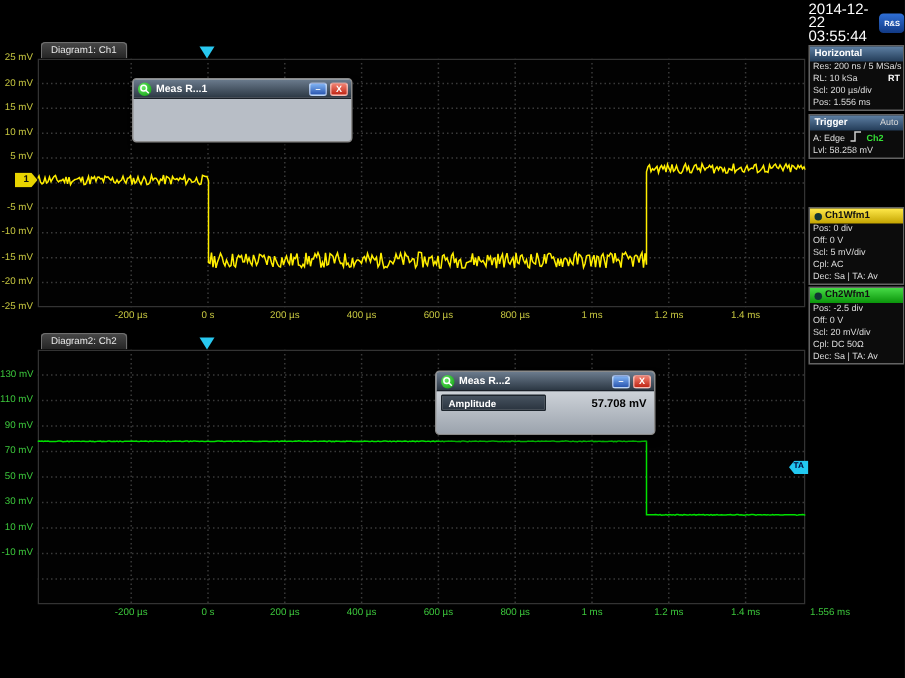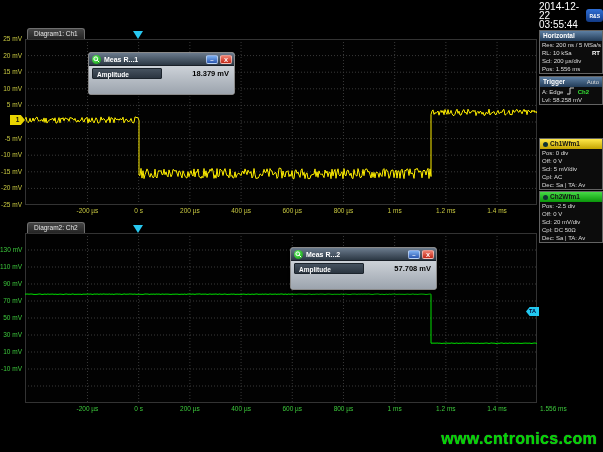--- a/index.html
+++ b/index.html
@@ -106,26 +106,20 @@
     <div class="meas-titlebar">
       <span class="meas-icon">
         <svg width="7" height="7">
             <circle cx="2.8" cy="2.8" r="1.9" fill="none" stroke="#fff" stroke-width="1"></circle>
             <line x1="4.2" y1="4.2" x2="6.2" y2="6.2" stroke="#fff" stroke-width="1"></line>
           </svg>
       </span>
       <span class="meas-title">Meas R...1</span>
       <span class="win-btn btn-min">–</span>
       <span class="win-btn btn-close">X</span>
-    </div>
-    <div class="meas-body">
-      <div class="meas-row">
-        <span class="meas-param">Amplitude</span>
-        <span class="meas-value">18.379 mV</span>
-      </div>
     </div>
   </div>
 
   <div class="tab" style="top:222px">Diagram2: Ch2</div>
   <svg id="plot2" class="plot" style="left:25px;top:233px" width="512" height="170">
       <line x1="0" y1="17" x2="512" y2="17" stroke="#3a3a3a" stroke-dasharray="1 2"></line>
       <line x1="0" y1="34" x2="512" y2="34" stroke="#3a3a3a" stroke-dasharray="1 2"></line>
       <line x1="0" y1="51" x2="512" y2="51" stroke="#3a3a3a" stroke-dasharray="1 2"></line>
       <line x1="0" y1="68" x2="512" y2="68" stroke="#3a3a3a" stroke-dasharray="1 2"></line>
       <line x1="0" y1="85" x2="512" y2="85" stroke="#3a3a3a" stroke-dasharray="1 2"></line>
@@ -225,21 +219,20 @@
         <span>Ch2Wfm1</span>
       </div>
       <div class="prow">Pos: -2.5 div</div>
       <div class="prow">Off: 0 V</div>
       <div class="prow">Scl: 20 mV/div</div>
       <div class="prow">Cpl: DC 50Ω</div>
       <div class="prow">Dec: Sa | TA: Av</div>
     </div>
   </div>
 
-  <div class="watermark">www.cntronics.com</div>
 <div class="ticklabel" style="left: 0px; top: 35px; width: 22px; text-align: right; color: rgb(200, 200, 64);">25 mV</div>
     <div class="ticklabel" style="left: 0px; top: 51.6px; width: 22px; text-align: right; color: rgb(200, 200, 64);">20 mV</div>
     <div class="ticklabel" style="left: 0px; top: 68.2px; width: 22px; text-align: right; color: rgb(200, 200, 64);">15 mV</div>
     <div class="ticklabel" style="left: 0px; top: 84.8px; width: 22px; text-align: right; color: rgb(200, 200, 64);">10 mV</div>
     <div class="ticklabel" style="left: 0px; top: 101.4px; width: 22px; text-align: right; color: rgb(200, 200, 64);">5 mV</div>
     <div class="ticklabel" style="left: 0px; top: 134.6px; width: 22px; text-align: right; color: rgb(200, 200, 64);">-5 mV</div>
     <div class="ticklabel" style="left: 0px; top: 151.2px; width: 22px; text-align: right; color: rgb(200, 200, 64);">-10 mV</div>
     <div class="ticklabel" style="left: 0px; top: 167.8px; width: 22px; text-align: right; color: rgb(200, 200, 64);">-15 mV</div>
     <div class="ticklabel" style="left: 0px; top: 184.4px; width: 22px; text-align: right; color: rgb(200, 200, 64);">-20 mV</div>
     <div class="ticklabel" style="left: 0px; top: 201px; width: 22px; text-align: right; color: rgb(200, 200, 64);">-25 mV</div>

